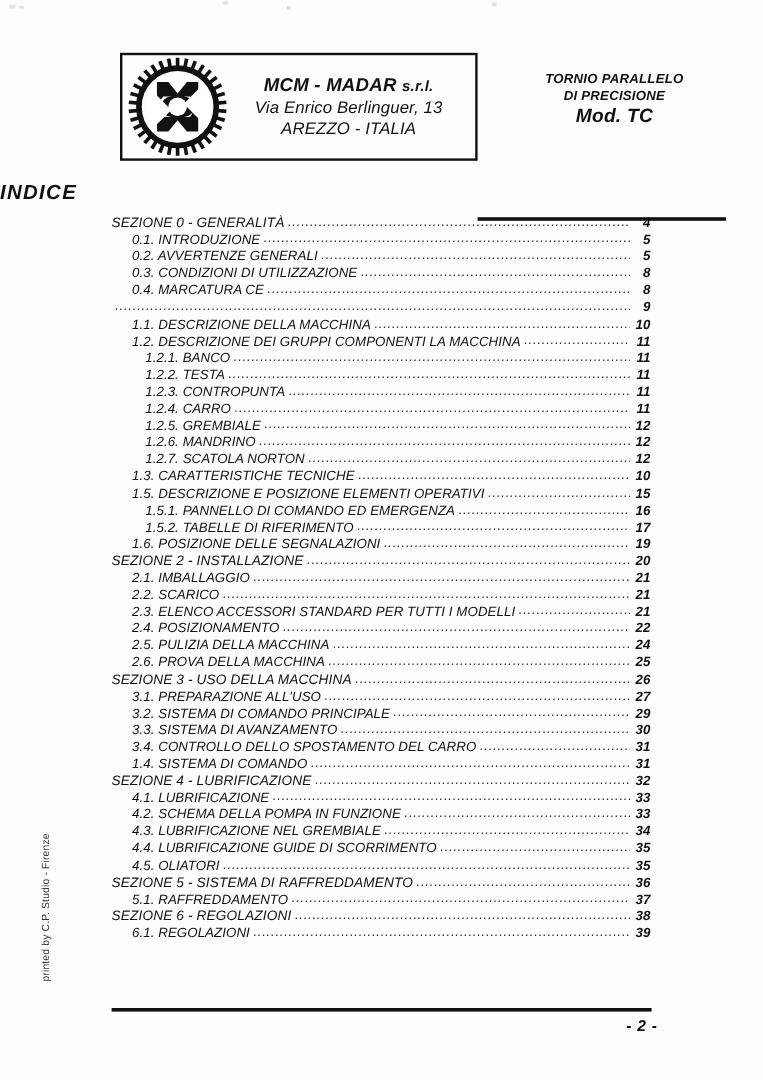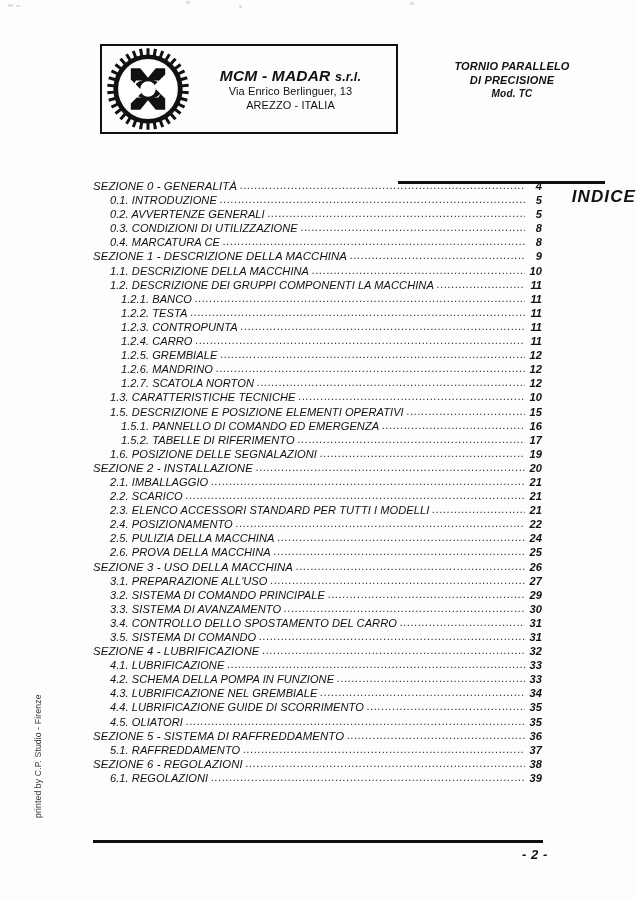--- a/index.html
+++ b/index.html
@@ -67,58 +67,58 @@
     font-style: italic;
     font-weight: bold;
     font-size: 15.5px;
     letter-spacing: .2px;
     white-space: nowrap;
   }
   .company-name .suffix {
     font-size: 12.5px;
   }
   .company-line {
-    font-size: 11px;
+    font-style: italic;
+    font-size: 14px;
     letter-spacing: .1px;
     white-space: nowrap;
   }
 
   .product-block {
     position: absolute;
     left: 404px;
     top: 16px;
     width: 216px;
     text-align: center;
     font-style: italic;
     font-weight: bold;
     line-height: 1.26;
   }
   .product-line-1, .product-line-2 { font-size: 11px; letter-spacing: .2px; }
-  .product-line-3 { font-size: 10px; letter-spacing: .2px; }
+  .product-line-3 { font-size: 16px; letter-spacing: .2px; }
 
   .header-rule {
     position: absolute;
     left: 398px;
     top: 137px;
     width: 207px;
     height: 2.5px;
     background: #111;
   }
 
   
   .doc-title {
     position: absolute;
     top: 151px;
     left: 0; right: 0;
-    text-align: right;
+    text-align: left;
     font-style: italic;
     font-weight: bold;
     font-size: 17px;
     letter-spacing: 1.1px;
-    margin-top: 36px;
   }
 
   
   .toc {
     position: absolute;
     left: 93px;
     top: 181px;
     width: 449px;
   }
   .toc-row {
@@ -258,21 +258,20 @@
       <span class="label">0.3. CONDIZIONI DI UTILIZZAZIONE</span>
       <span class="leader"></span>
       <span class="page">8</span>
     </div>
     <div class="toc-row lvl-1">
       <span class="label">0.4. MARCATURA CE</span>
       <span class="leader"></span>
       <span class="page">8</span>
     </div>
     <div class="toc-row lvl-0">
-      <span class="label">SEZIONE 1 - DESCRIZIONE DELLA MACCHINA</span>
       <span class="leader"></span>
       <span class="page">9</span>
     </div>
     <div class="toc-row lvl-1">
       <span class="label">1.1.  DESCRIZIONE DELLA MACCHINA</span>
       <span class="leader"></span>
       <span class="page">10</span>
     </div>
     <div class="toc-row lvl-1">
       <span class="label">1.2. DESCRIZIONE DEI GRUPPI COMPONENTI LA MACCHINA</span>
@@ -393,21 +392,21 @@
       <span class="label">3.3. SISTEMA DI AVANZAMENTO</span>
       <span class="leader"></span>
       <span class="page">30</span>
     </div>
     <div class="toc-row lvl-1">
       <span class="label">3.4. CONTROLLO DELLO SPOSTAMENTO DEL CARRO</span>
       <span class="leader"></span>
       <span class="page">31</span>
     </div>
     <div class="toc-row lvl-1">
-      <span class="label">3.5. SISTEMA DI COMANDO</span>
+      <span class="label">1.4. SISTEMA DI COMANDO</span>
       <span class="leader"></span>
       <span class="page">31</span>
     </div>
     <div class="toc-row lvl-0">
       <span class="label">SEZIONE 4 - LUBRIFICAZIONE</span>
       <span class="leader"></span>
       <span class="page">32</span>
     </div>
     <div class="toc-row lvl-1">
       <span class="label">4.1. LUBRIFICAZIONE</span>

